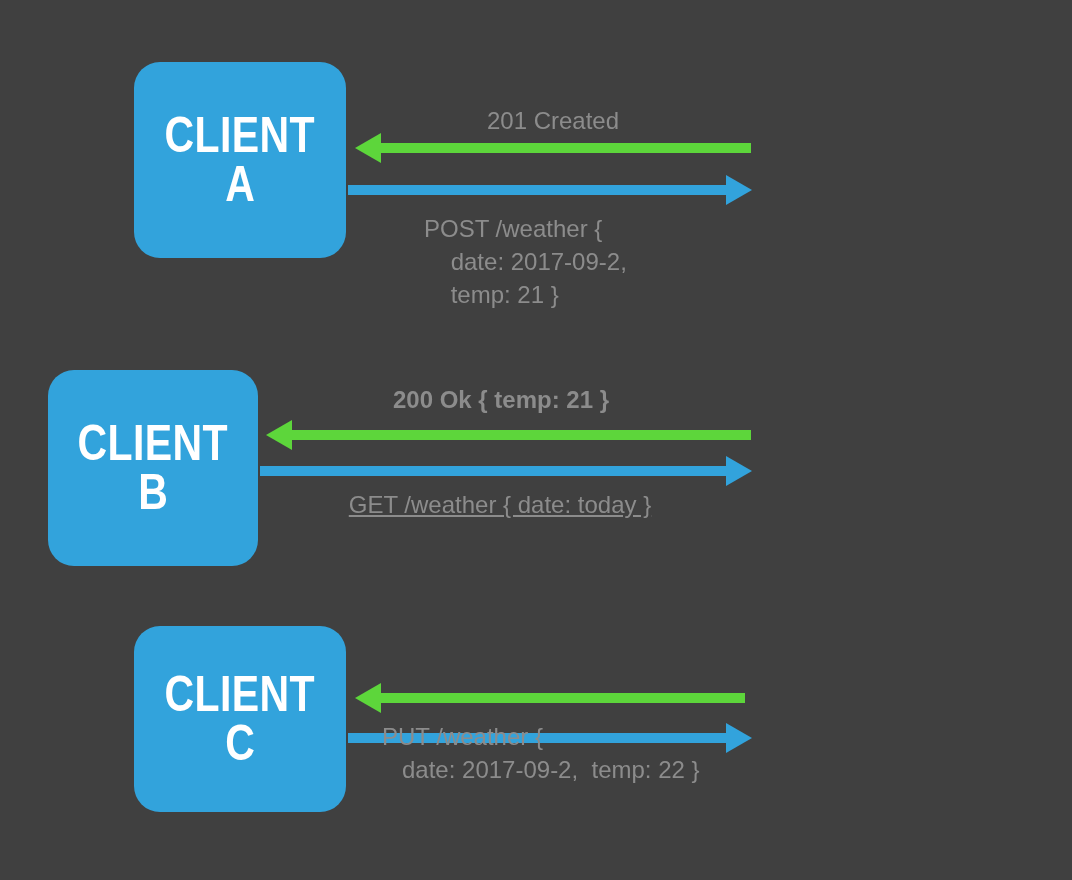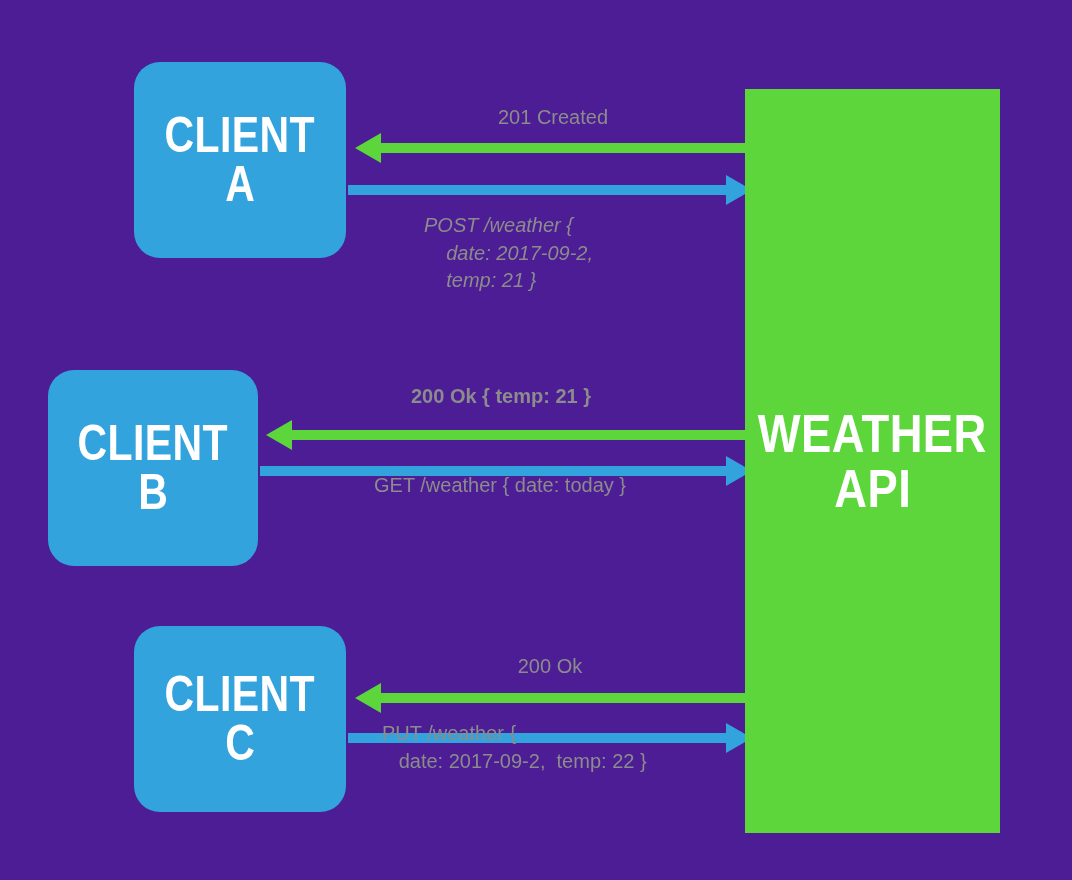--- a/index.html
+++ b/index.html
@@ -7,21 +7,21 @@
     padding: 0;
     background: #ffffff;
   }
   body {
     font-family: "Liberation Sans", sans-serif;
   }
   #canvas {
     position: relative;
     width: 1072px;
     height: 880px;
-    background: #4c1d95;
+    background: #404040;
     overflow: hidden;
   }
 
   
   .node {
     position: absolute;
     display: flex;
     flex-direction: column;
     align-items: center;
     justify-content: center;
@@ -86,21 +86,21 @@
     border-bottom: 15px solid transparent;
     border-left: 26px solid #32a3dc;
     right: 0;
   }
 
   
   .label {
     position: absolute;
     color: #8c8c8c;
     font-family: "Liberation Sans", sans-serif;
-    font-size: 20px;
+    font-size: 24px;
     line-height: 1.38;
     white-space: pre;
   }
   .label.center { text-align: center; }
   .label.left   { text-align: left; }
 </style>
 </head>
 <body>
 
 <div id="canvas">
@@ -113,57 +113,52 @@
   <div class="arrow green left" style="left:355px; top:143px; width:396px;">
     <div class="shaft" style="left:24px; width:372px;"></div>
     <div class="head"></div>
   </div>
   <div class="label center" style="left:355px; top:104px; width:396px;">201 Created</div>
 
   <div class="arrow blue right" style="left:348px; top:185px; width:404px;">
     <div class="shaft" style="left:0; width:380px;"></div>
     <div class="head"></div>
   </div>
-  <div class="label left" style="left:424px; top:212px; width:330px;font-style:italic;">POST /weather {
+  <div class="label left" style="left:424px; top:212px; width:330px;">POST /weather {
     date: 2017-09-2,
     temp: 21 }</div>
 
   <div class="node client-node" style="left:48px; top:370px; width:210px; height:196px;">
     <div class="line">CLIENT</div>
     <div class="line">B</div>
   </div>
 
   <div class="arrow green left" style="left:266px; top:430px; width:485px;">
     <div class="shaft" style="left:24px; width:461px;"></div>
     <div class="head"></div>
   </div>
   <div class="label center" style="left:266px; top:383px; width:470px;font-weight:bold;">200 Ok { temp: 21 }</div>
 
   <div class="arrow blue right" style="left:260px; top:466px; width:492px;">
     <div class="shaft" style="left:0; width:468px;"></div>
     <div class="head"></div>
   </div>
-  <div class="label center" style="left:260px; top:472px; width:480px;">GET /weather { date: today }</div>
+  <div class="label center" style="left:260px; top:488px; width:480px;text-decoration:underline;">GET /weather { date: today }</div>
 
   <div class="node client-node" style="left:134px; top:626px; width:212px; height:186px;">
     <div class="line">CLIENT</div>
     <div class="line">C</div>
   </div>
 
   <div class="arrow green left" style="left:355px; top:693px; width:390px;">
     <div class="shaft" style="left:24px; width:366px;"></div>
     <div class="head"></div>
   </div>
-  <div class="label center" style="left:355px; top:653px; width:390px;">200 Ok</div>
 
   <div class="arrow blue right" style="left:348px; top:733px; width:404px;">
     <div class="shaft" style="left:0; width:380px;"></div>
     <div class="head"></div>
   </div>
   <div class="label left" style="left:382px; top:720px; width:360px;">PUT /weather {
    date: 2017-09-2,  temp: 22 }</div>
 
-  <div class="node api-node" style="left:745px; top:89px; width:255px; height:744px;">
-    <div class="line">WEATHER</div>
-    <div class="line">API</div>
-  </div>
 
 </div>
 
 </body></html>

